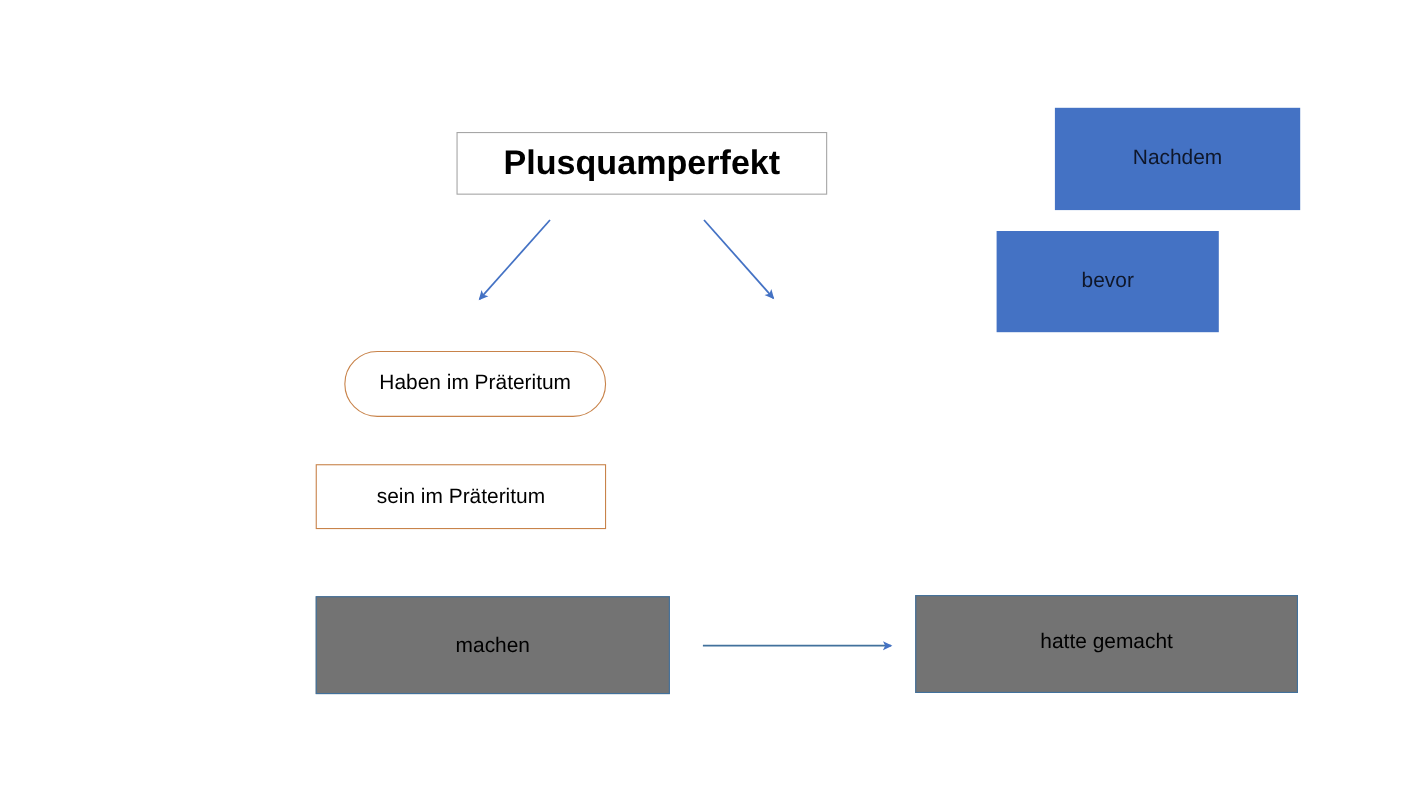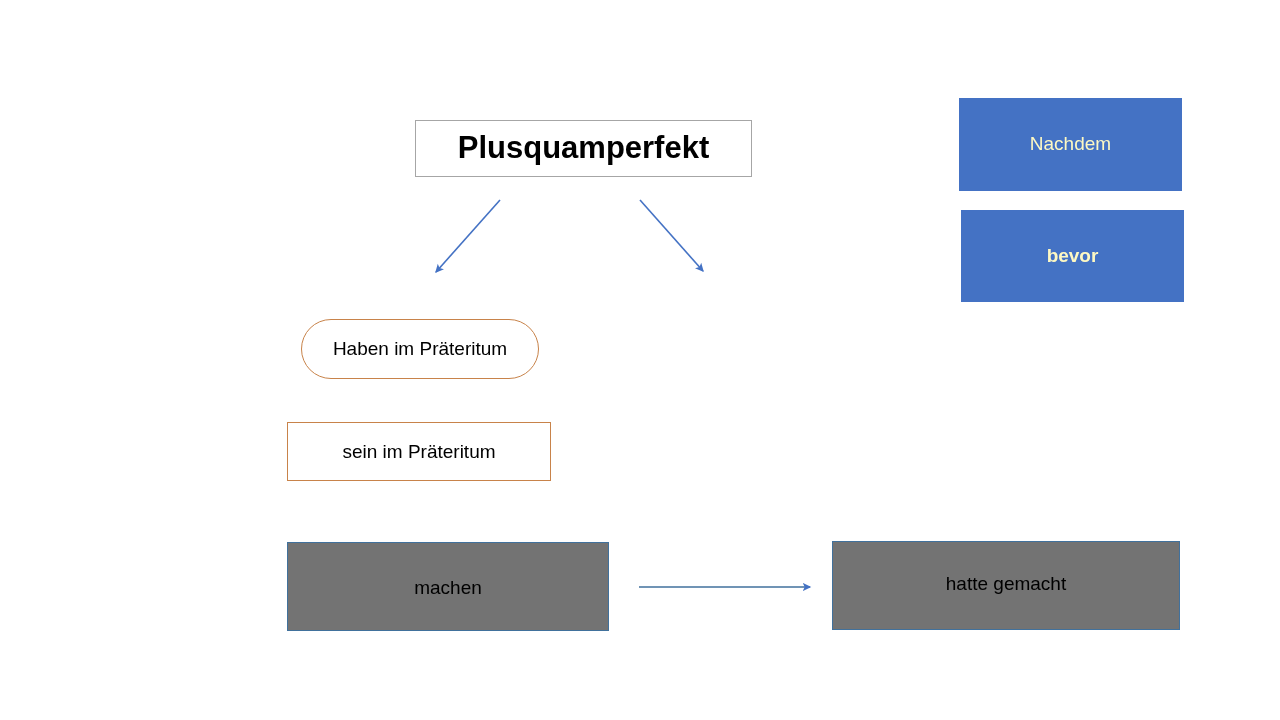--- a/index.html
+++ b/index.html
@@ -38,46 +38,45 @@
     background: #ffffff;
     font-size: 31px;
     font-weight: bold;
     color: #000000;
     letter-spacing: 0px;
   }
   
   .filled-blue {
     background: #4472c4;
     border: none;
-    color: #fef9c3;
+    color: #0f172a;
     font-size: 19px;
   }
   .nachdem-box {
     left: 959px;
     top: 70px;
     width: 223px;
     height: 93px;
   }
   .nachdem-box .box-label { transform: translateY(-1px); }
   .bevor-box {
-    left: 961px;
+    left: 906px;
     top: 182px;
-    width: 223px;
+    width: 202px;
     height: 92px;
-    font-weight: bold;
   }
   
   .outline-orange {
     border: 1px solid #c8834a;
     background: #ffffff;
     color: #000000;
     font-size: 19px;
   }
   .haben-box {
-    left: 301px;
+    left: 313px;
     top: 291px;
     width: 238px;
     height: 60px;
     border-radius: 30px;
   }
   .partizip-box {
     left: 639px;
     top: 291px;
     width: 199px;
     height: 60px;

